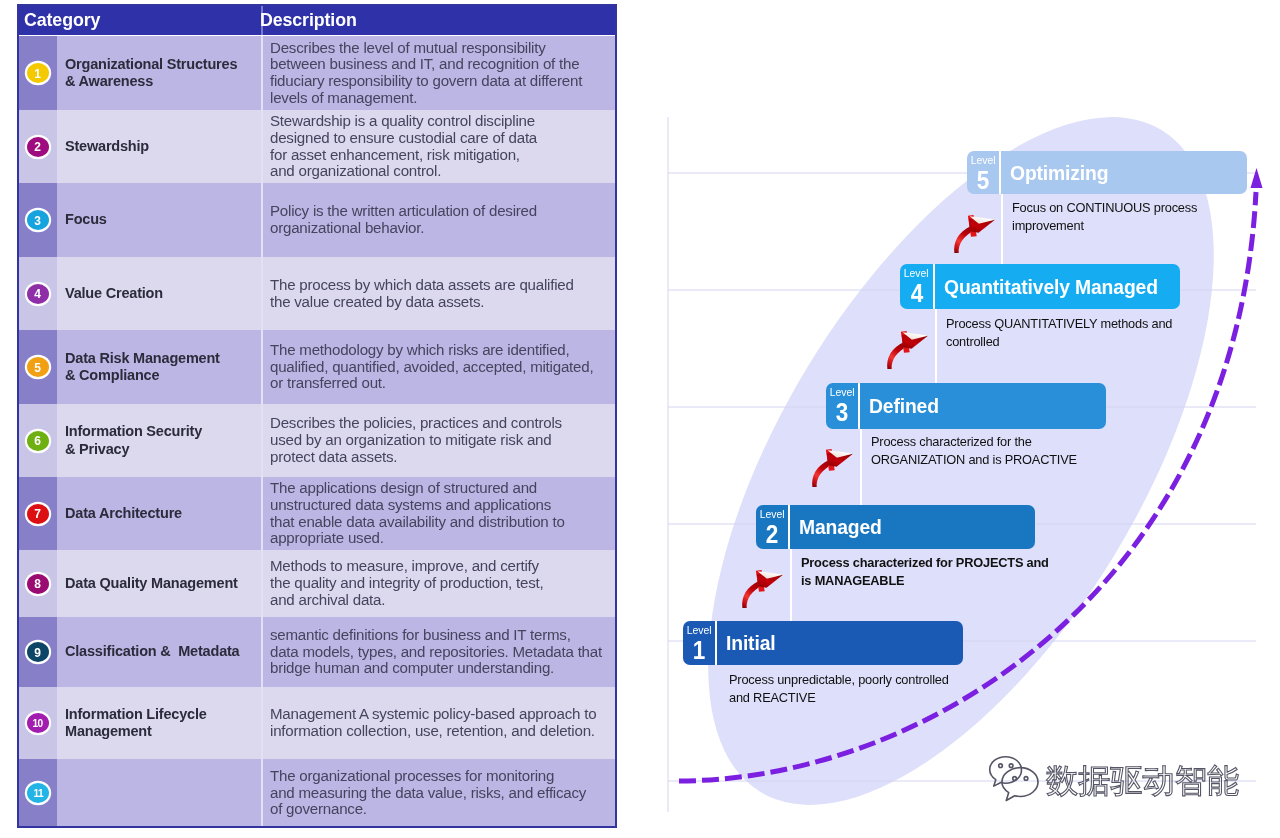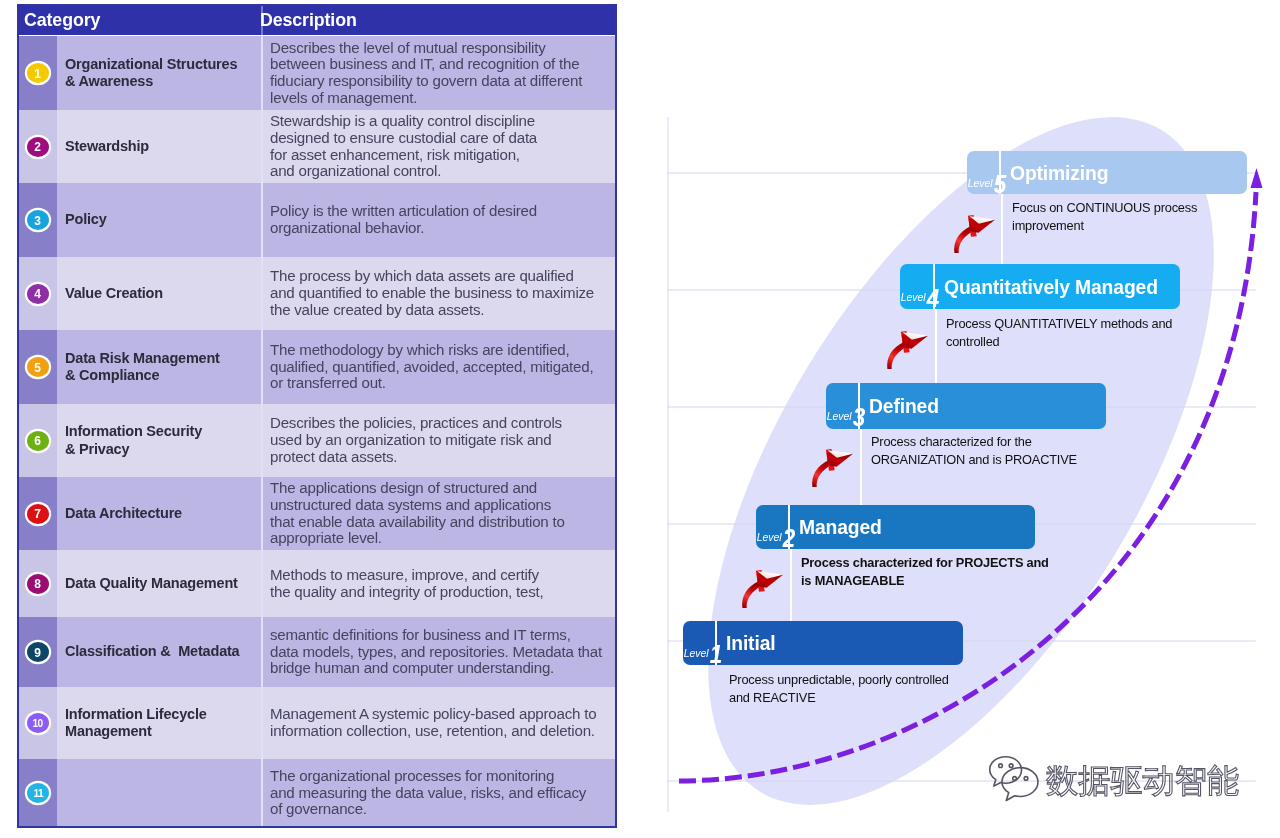--- a/index.html
+++ b/index.html
@@ -39,30 +39,30 @@
 .b10 .bnum,.b11 .bnum{font-size:11px;letter-spacing:-0.5px;}
 .b1{background:#F5C900;}
 .b2{background:#9E0C80;}
 .b3{background:#17A3DE;}
 .b4{background:#8E2FA8;}
 .b5{background:#F0A012;}
 .b6{background:#6EB012;}
 .b7{background:#DC1012;}
 .b8{background:#9A0C72;}
 .b9{background:#0C4566;}
-.b10{background:#8b5cf6;}
+.b10{background:#a21caf;}
 .b11{background:#23B4E6;}
 
 
 #chart{position:absolute;left:0;top:0;width:1280px;height:838px;}
 #chartsvg{position:absolute;left:0;top:0;}
 .lvl{position:absolute;border-radius:7px;}
 .lvlbadge{position:absolute;left:0;top:0;height:100%;
-  display:flex;flex-direction:row;align-items:center;justify-content:flex-start;
-  padding-top:21px;border-right:2px solid #FFFFFF;font-style:italic;}
+  display:flex;flex-direction:column;align-items:center;justify-content:flex-start;
+  padding-top:4px;border-right:2px solid #FFFFFF;}
 .lvlword{color:#FFFFFF;font-size:11px;line-height:11px;display:block;
   transform:scaleX(0.95);transform-origin:center;}
 .lvlnum{color:#FFFFFF;font-size:25px;font-weight:bold;line-height:25px;display:block;
   margin-top:2px;transform:scaleX(0.9);transform-origin:center;}
 .lvlname{position:absolute;top:50%;transform:translateY(-50%) scaleX(0.92);transform-origin:left center;
   color:#FFFFFF;font-size:21px;font-weight:bold;white-space:nowrap;letter-spacing:-0.15px;}
 .lvldesc{position:absolute;font-size:12.8px;color:#111111;line-height:18px;letter-spacing:-0.2px;white-space:nowrap;}
 .conn{position:absolute;width:2px;background:#FFFFFF;}
 .arrow{position:absolute;}
 
@@ -322,41 +322,40 @@
           <div class="desc-line">and organizational control.</div>
         </div>
   </div>
   <div class="trow row-odd" style="top:179px;height:74px;">
     <div class="numcell">
       <span class="badge b3">
             <span class="bnum">3</span>
           </span>
     </div>
     <div class="catcell">
-          <div class="cat-line">Policy</div>
+          <div class="cat-line">Focus</div>
         </div>
     <div class="vsep"></div>
     <div class="desccell">
           <div class="desc-line">Policy is the written articulation of desired</div>
           <div class="desc-line">organizational behavior.</div>
         </div>
   </div>
   <div class="trow row-even" style="top:253px;height:73px;">
     <div class="numcell">
       <span class="badge b4">
             <span class="bnum">4</span>
           </span>
     </div>
     <div class="catcell">
           <div class="cat-line">Value Creation</div>
         </div>
     <div class="vsep"></div>
     <div class="desccell">
           <div class="desc-line">The process by which data assets are qualified</div>
-          <div class="desc-line">and quantified to enable the business to maximize</div>
           <div class="desc-line">the value created by data assets.</div>
         </div>
   </div>
   <div class="trow row-odd" style="top:326px;height:74px;">
     <div class="numcell">
       <span class="badge b5">
             <span class="bnum">5</span>
           </span>
     </div>
     <div class="catcell">
@@ -394,36 +393,37 @@
           </span>
     </div>
     <div class="catcell">
           <div class="cat-line">Data Architecture</div>
         </div>
     <div class="vsep"></div>
     <div class="desccell">
           <div class="desc-line">The applications design of structured and</div>
           <div class="desc-line">unstructured data systems and applications</div>
           <div class="desc-line">that enable data availability and distribution to</div>
-          <div class="desc-line">appropriate level.</div>
+          <div class="desc-line">appropriate used.</div>
         </div>
   </div>
   <div class="trow row-even" style="top:546px;height:67px;">
     <div class="numcell">
       <span class="badge b8">
             <span class="bnum">8</span>
           </span>
     </div>
     <div class="catcell">
           <div class="cat-line">Data Quality Management</div>
         </div>
     <div class="vsep"></div>
     <div class="desccell">
           <div class="desc-line">Methods to measure, improve, and certify</div>
           <div class="desc-line">the quality and integrity of production, test,</div>
+          <div class="desc-line">and archival data.</div>
         </div>
   </div>
   <div class="trow row-odd" style="top:613px;height:70px;">
     <div class="numcell">
       <span class="badge b9">
             <span class="bnum">9</span>
           </span>
     </div>
     <div class="catcell">
           <div class="cat-line">Classification &amp;  Metadata</div>

